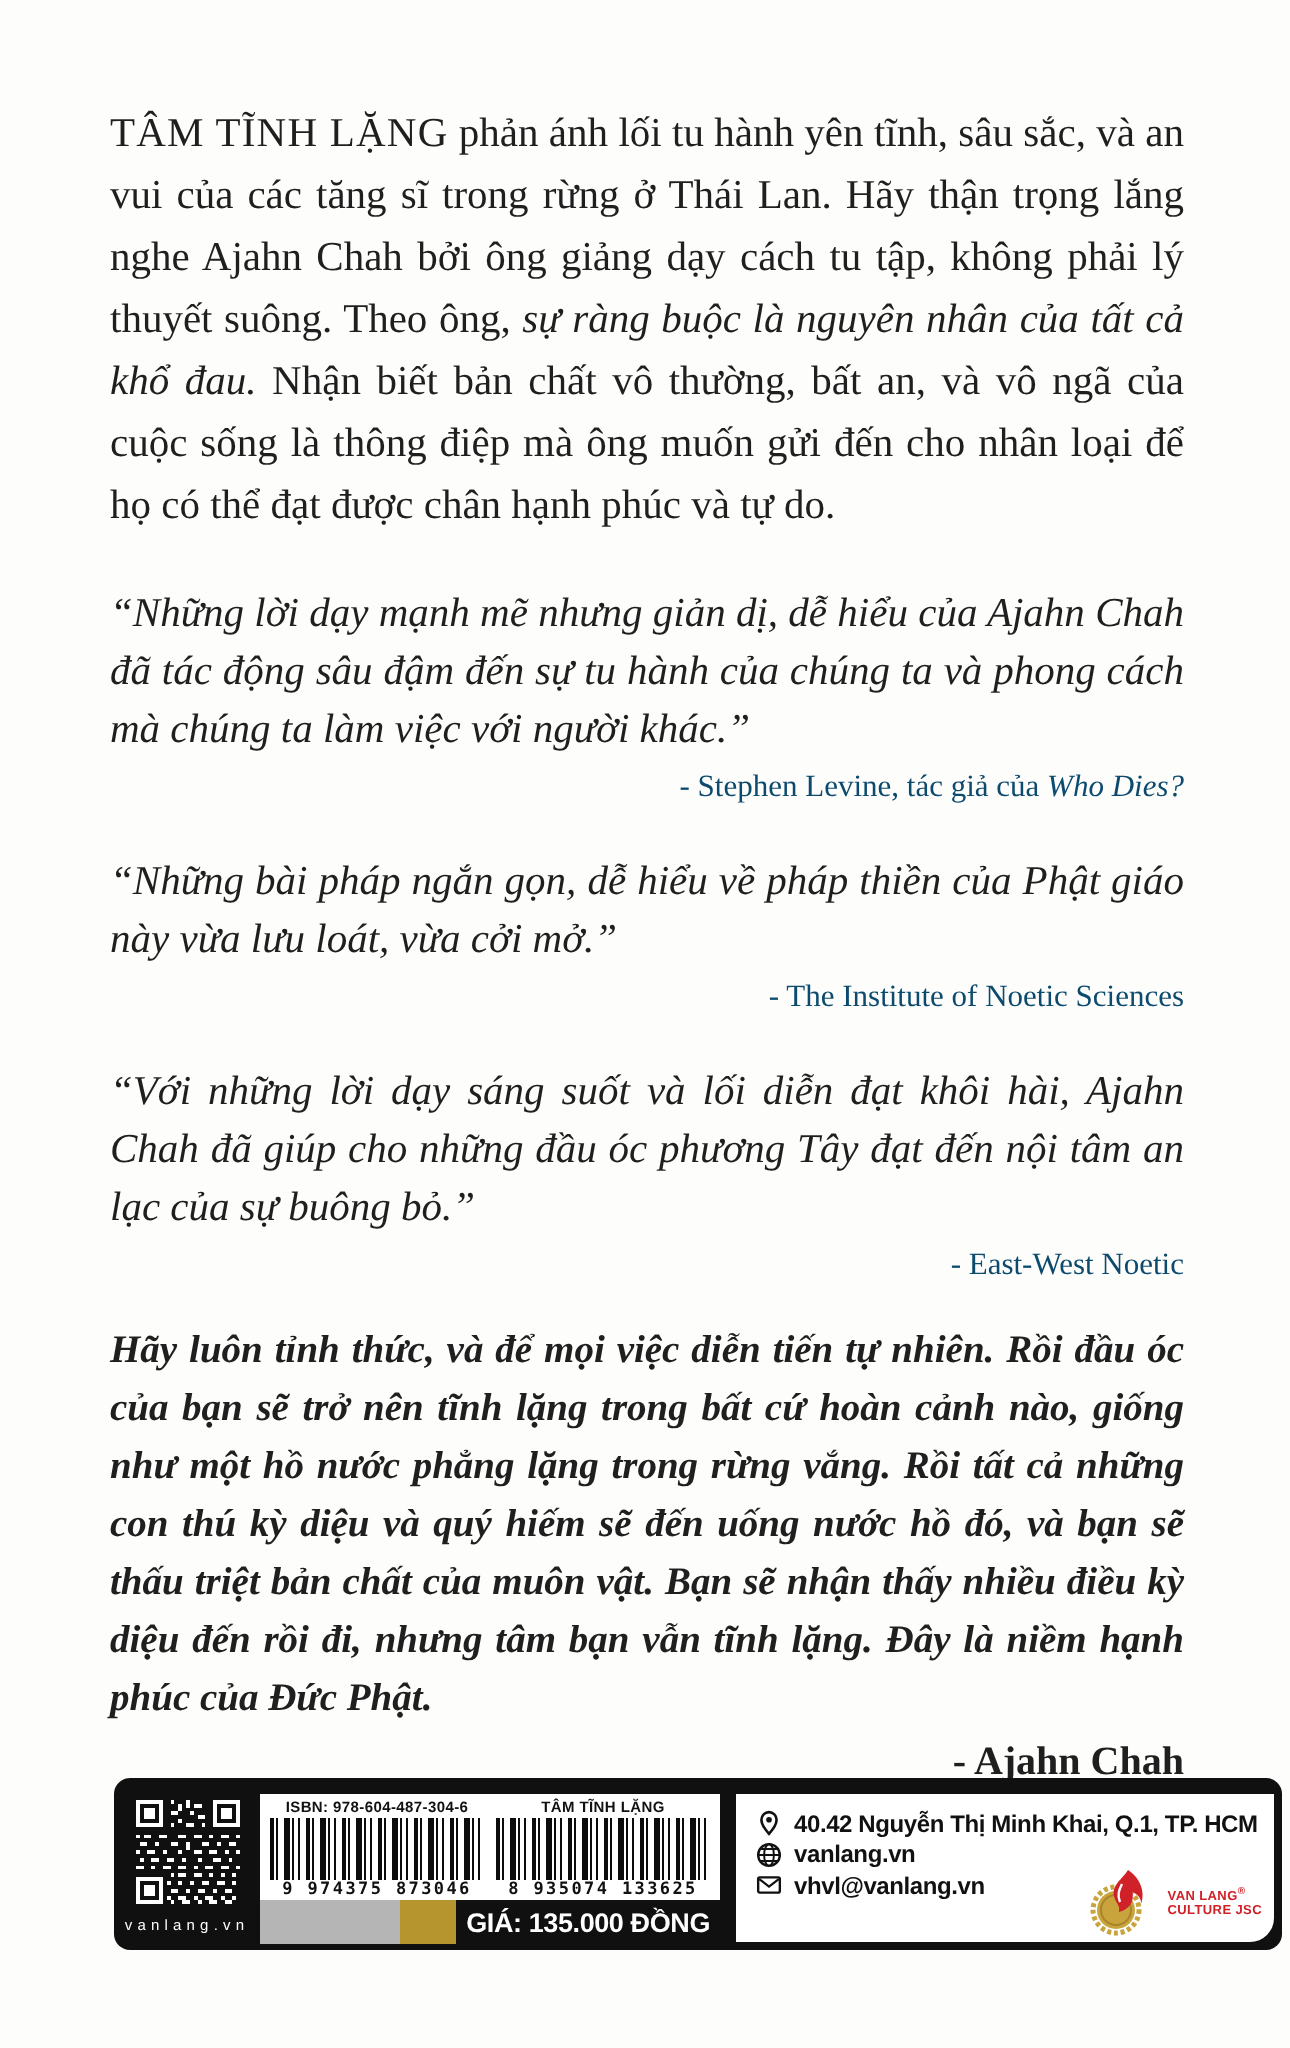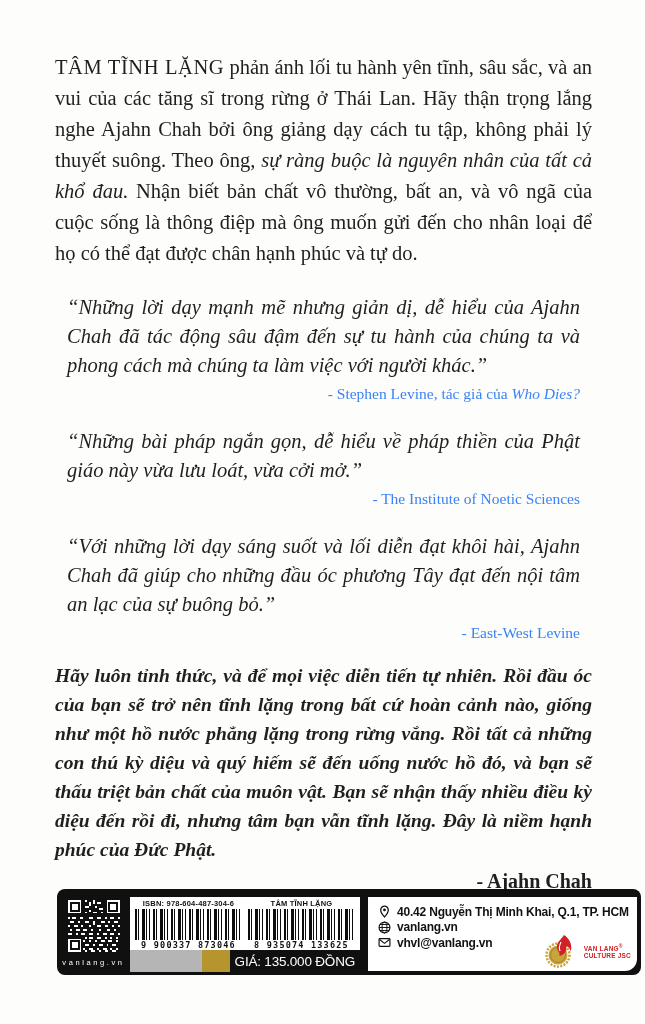--- a/index.html
+++ b/index.html
@@ -5,22 +5,22 @@
   html,body{margin:0;padding:0;background:#e8e8e8;}
   .page{
     position:relative;width:645px;height:1024px;margin:0 auto;
     background:#fdfdfc;overflow:hidden;
     font-family:"Liberation Serif", serif;color:#1f1f1f;padding-left:44px;
   }
   .content{position:absolute;left:55px;top:0;width:537px;}
   .synopsis{margin:52px 0 0;font-size:20.5px;line-height:31px;text-align:justify;}
   .lead-caps{letter-spacing:0.6px;}
   .inline-italic{font-style:italic;}
-  .quote{margin:24px 12px 0;font-size:20.5px;font-style:italic;line-height:29px;text-align:justify;}
-  .attr{margin:5px 12px 0;font-size:15.5px;text-align:right;font-style:normal;color:#3b82f6;}
+  .quote{margin:24px 0 0;font-size:20.5px;font-style:italic;line-height:29px;text-align:justify;}
+  .attr{margin:5px 0 0;font-size:15.5px;text-align:right;font-style:normal;color:#0c4a6e;}
   .attr .attr-italic{font-style:italic;}
   .closing{margin:19px 0 0;font-size:19.5px;font-weight:bold;font-style:italic;line-height:29px;text-align:justify;}
   .closing-attr{margin:6px 0 0;font-size:20px;text-align:right;font-weight:600;}
 
   
   .footer{
     position:absolute;left:57px;top:889px;width:584px;height:86px;
     background:var(--black,#101010);border-radius:8px;
     font-family:"Liberation Sans", sans-serif;overflow:hidden;
   }
@@ -37,21 +37,21 @@
       #0c0c0c 3px,#0c0c0c 4px,#fff 4px,#fff 7px,
       #0c0c0c 7px,#0c0c0c 10px,#fff 10px,#fff 11px,
       #0c0c0c 11px,#0c0c0c 12px,#fff 12px,#fff 14px,
       #0c0c0c 14px,#0c0c0c 15px,#fff 15px,#fff 18px);}
   .bc-digits{font-family:"DejaVu Sans Mono", monospace;font-size:8.5px;font-weight:bold;color:#111;
     text-align:center;letter-spacing:1.2px;line-height:10px;white-space:nowrap;}
   .price-row{height:23px;display:flex;}
   .seg-gray{flex:1;background:var(--gray,#b5b5b5);}
   .seg-gold{width:28px;background:var(--gold,#b6952f);}
   .seg-price{background:var(--black,#101010);color:#fff;display:flex;align-items:center;
-    padding:0 5px;font-size:13.5px;font-weight:normal;letter-spacing:-0.2px;white-space:nowrap;}
+    padding:0 5px;font-size:13.5px;font-weight:bold;letter-spacing:-0.2px;white-space:nowrap;}
   .addr-zone{position:absolute;left:311px;top:8px;width:269px;height:74px;background:#fff;
     border-radius:0 0 12px 0;}
   .contact{padding:7px 0 0 10px;text-align:center;}
   .contact-row{display:flex;align-items:center;height:15.5px;}
   .contact-row .cicon{width:13px;height:13px;margin-right:6px;flex:none;}
   .contact-row .ctext{font-size:12px;font-weight:bold;color:#111;letter-spacing:-0.2px;white-space:nowrap;}
   .logo{position:absolute;right:6px;bottom:3px;display:flex;align-items:center;gap:4px;}
   .logo-text{color:var(--logo_red,#cf2127);font-size:6.5px;font-weight:bold;line-height:7px;letter-spacing:0.2px;white-space:nowrap;}
   sup{font-size:5px;}
 </style>
@@ -69,21 +69,21 @@
       <p class="attr"><span>- Stephen Levine, tác giả của </span><span class="attr-italic">Who Dies?</span></p>
     </div>
 
     <div>
       <p class="quote">“Những bài pháp ngắn gọn, dễ hiểu về pháp thiền của Phật giáo này vừa lưu loát, vừa cởi mở.”</p>
       <p class="attr"><span>- The Institute of Noetic Sciences</span><span class="attr-italic"></span></p>
     </div>
 
     <div>
       <p class="quote">“Với những lời dạy sáng suốt và lối diễn đạt khôi hài, Ajahn Chah đã giúp cho những đầu óc phương Tây đạt đến nội tâm an lạc của sự buông bỏ.”</p>
-      <p class="attr"><span>- East-West Levine</span><span class="attr-italic"></span></p>
+      <p class="attr"><span>- East-West Noetic</span><span class="attr-italic"></span></p>
     </div>
 
     <p class="closing">Hãy luôn tỉnh thức, và để mọi việc diễn tiến tự nhiên. Rồi đầu óc của bạn sẽ trở nên tĩnh lặng trong bất cứ hoàn cảnh nào, giống như một hồ nước phẳng lặng trong rừng vắng. Rồi tất cả những con thú kỳ diệu và quý hiếm sẽ đến uống nước hồ đó, và bạn sẽ thấu triệt bản chất của muôn vật. Bạn sẽ nhận thấy nhiều điều kỳ diệu đến rồi đi, nhưng tâm bạn vẫn tĩnh lặng. Đây là niềm hạnh phúc của Đức Phật.</p>
     <p class="closing-attr">- Ajahn Chah</p>
   </div>
 
   <div class="footer">
 
     <div class="qr-zone">
       <svg width="56" height="56" viewBox="0 0 29 29" shape-rendering="crispEdges">
@@ -115,21 +115,21 @@
         </g>
       </svg>
       <div class="qr-caption">vanlang.vn</div>
     </div>
 
     <div class="mid-zone">
       <div class="barcodes">
         <div class="barcode">
           <div class="bc-label">ISBN: 978-604-487-304-6</div>
           <div class="bc-bars"></div>
-          <div class="bc-digits">9 900337 873046</div>
+          <div class="bc-digits">9 974375 873046</div>
         </div>
         <div class="barcode">
           <div class="bc-label">TÂM TĨNH LẶNG</div>
           <div class="bc-bars"></div>
           <div class="bc-digits">8 935074 133625</div>
         </div>
       </div>
       <div class="price-row">
         <div class="seg-gray"></div>
         <div class="seg-gold"></div>

